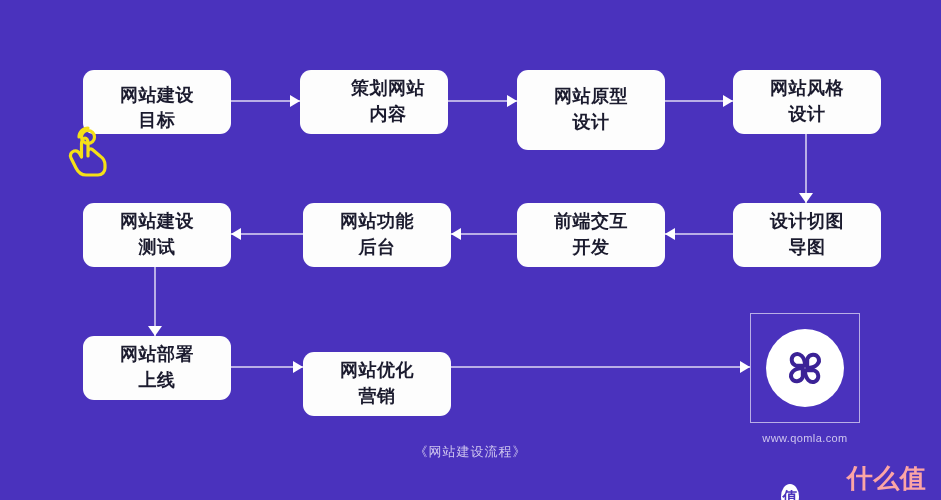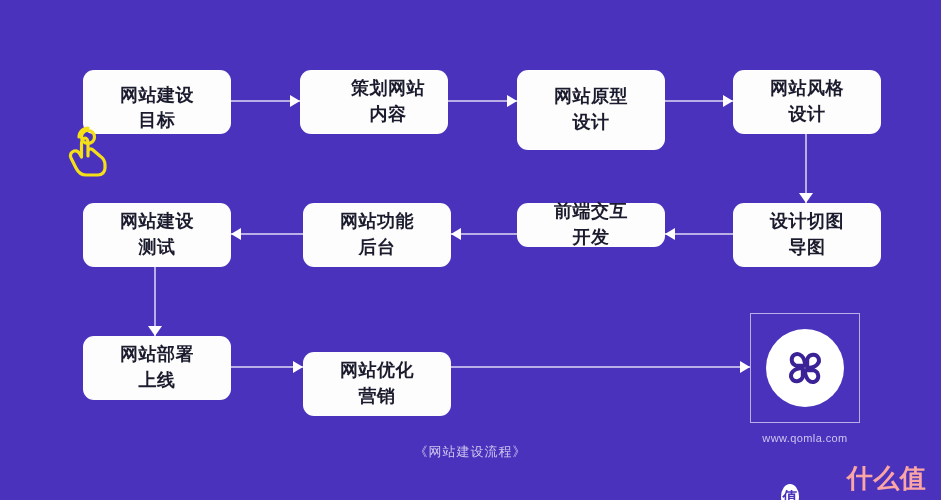--- a/index.html
+++ b/index.html
@@ -132,21 +132,21 @@
         <span class="l2">设计</span>
       </div>
       <div class="node" style="left: 733px; top: 70px; width: 148px; height: 64px;">
         <span>网站风格</span>
         <span class="l2">设计</span>
       </div>
       <div class="node" style="left: 733px; top: 203px; width: 148px; height: 64px;">
         <span>设计切图</span>
         <span class="l2">导图</span>
       </div>
-      <div class="node" style="left: 517px; top: 203px; width: 148px; height: 44px; justify-content: center;">
+      <div class="node" style="left: 517px; top: 203px; width: 148px; height: 64px; justify-content: center;">
         <span>前端交互</span>
         <span class="l2">开发</span>
       </div>
       <div class="node" style="left: 303px; top: 203px; width: 148px; height: 64px;">
         <span>网站功能</span>
         <span class="l2">后台</span>
       </div>
       <div class="node" style="left: 83px; top: 203px; width: 148px; height: 64px;">
         <span>网站建设</span>
         <span class="l2">测试</span>

